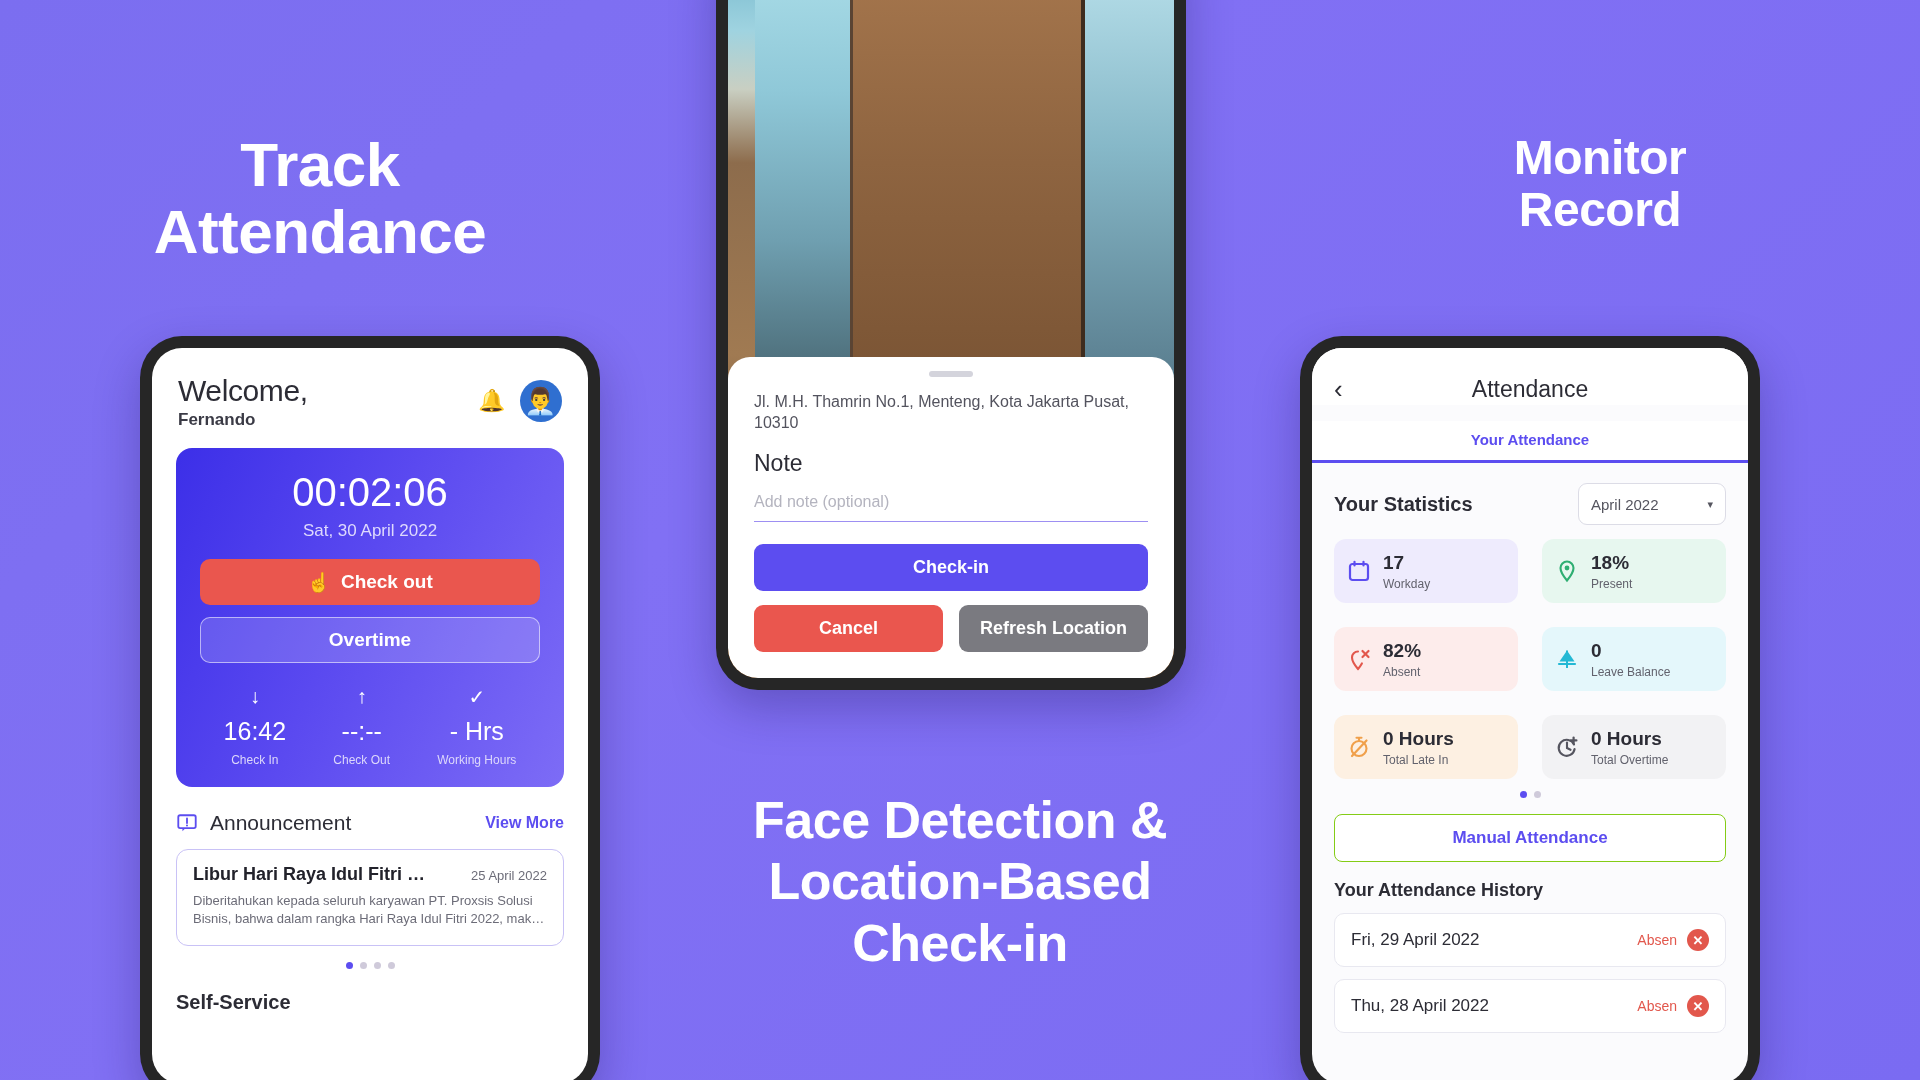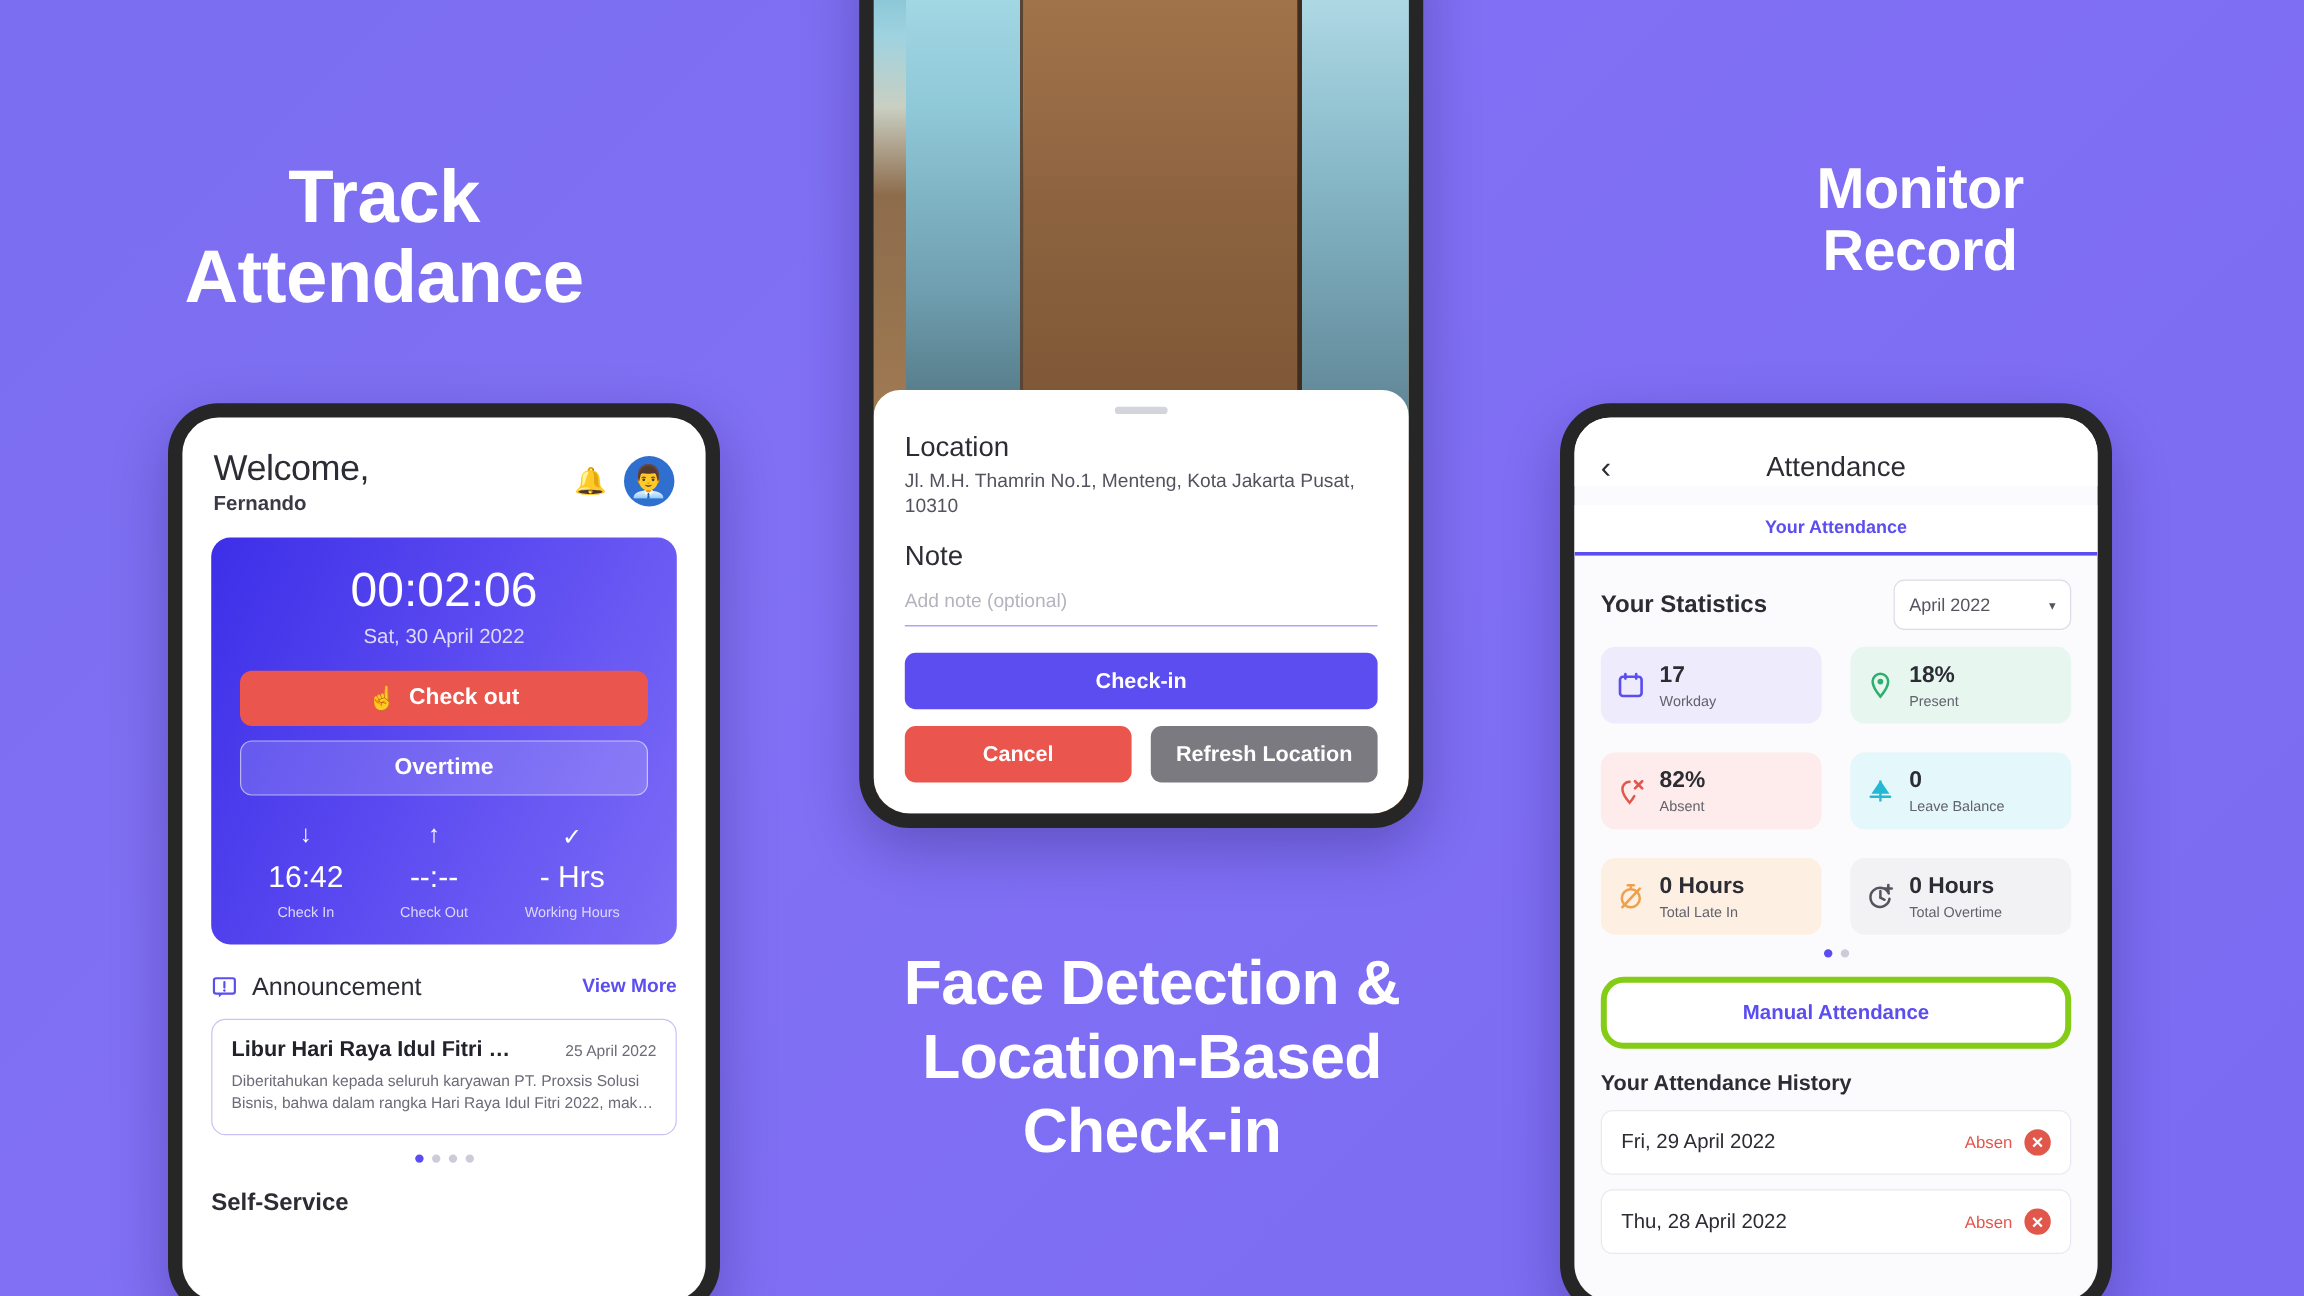--- a/index.html
+++ b/index.html
@@ -202,22 +202,22 @@
   }
   .stat-card {
     border-radius: 12px; padding: 12px 12px;
     display: flex; align-items: center; gap: 11px; min-height: 64px;
   }
   .sc-icon { font-size: 22px; width: 26px; text-align: center; line-height: 1; }
   .sc-value { font-size: 19px; font-weight: 700; color: #2c2c35; }
   .sc-label { font-size: 12px; color: #62626d; margin-top: 3px; }
 
   .manual-btn {
-    margin: 16px 22px 0 22px; height: 60px; border-radius: 19px;
-    border: 5px solid #84cc16; background: #fff;
+    margin: 16px 22px 0 22px; height: 48px; border-radius: 8px;
+    border: 1px solid #84cc16; background: #fff;
     display: flex; align-items: center; justify-content: center;
     font-size: 17px; color: #5c4df0; font-weight: 700; cursor: pointer;
   }
   .hist-title { margin: 18px 22px 0 22px; font-size: 18px; color: #2c2c35; font-weight: 700; }
   .hist-row {
     margin: 12px 22px 0 22px; background: #fff;
     border: 1px solid #e8e8f0; border-radius: 10px;
     height: 54px; padding: 0 16px;
     display: flex; align-items: center; justify-content: space-between; cursor: pointer;
   }
@@ -323,21 +323,20 @@
   <div class="screen">
     <div class="camera-bg">
       <div class="camera-door"></div>
       <div class="camera-panel"></div>
       <div class="camera-frame"></div>
       <div class="camera-floor"></div>
     </div>
 
     <div class="sheet">
       <div class="sheet-grab"></div>
-      <div class="sheet-h">Location</div>
       <div class="sheet-sub">Jl. M.H. Thamrin No.1, Menteng, Kota Jakarta Pusat, 10310</div>
       <div class="sheet-note-h">Note</div>
       <div class="note-input">Add note (optional)</div>
       <button class="btn-checkin">Check-in</button>
       <div class="sheet-row">
         <button class="btn-cancel">Cancel</button>
         <button class="btn-refresh">Refresh Location</button>
       </div>
     </div>
   </div>

